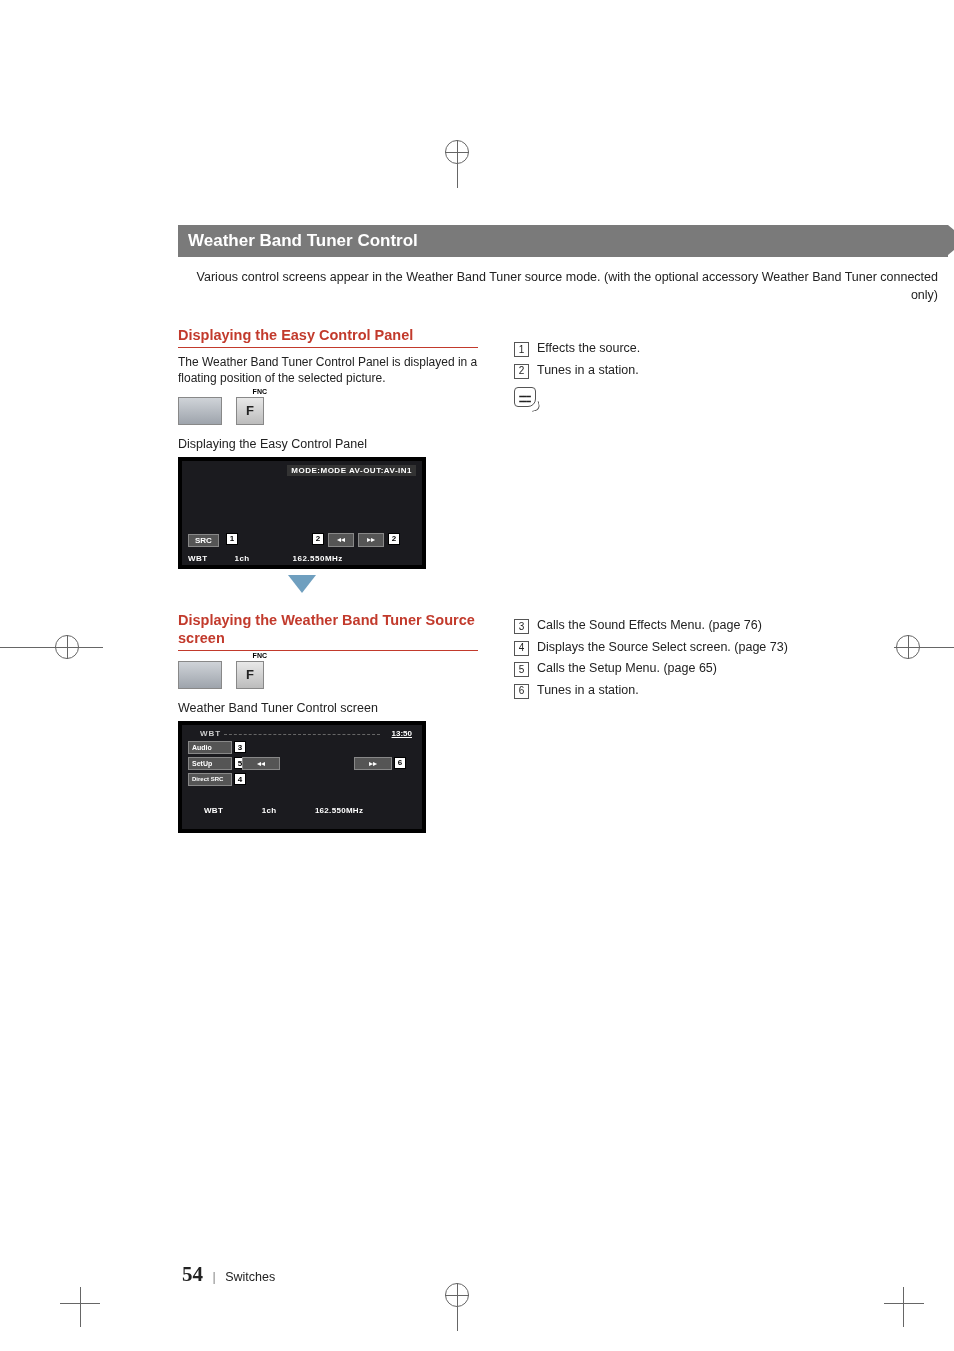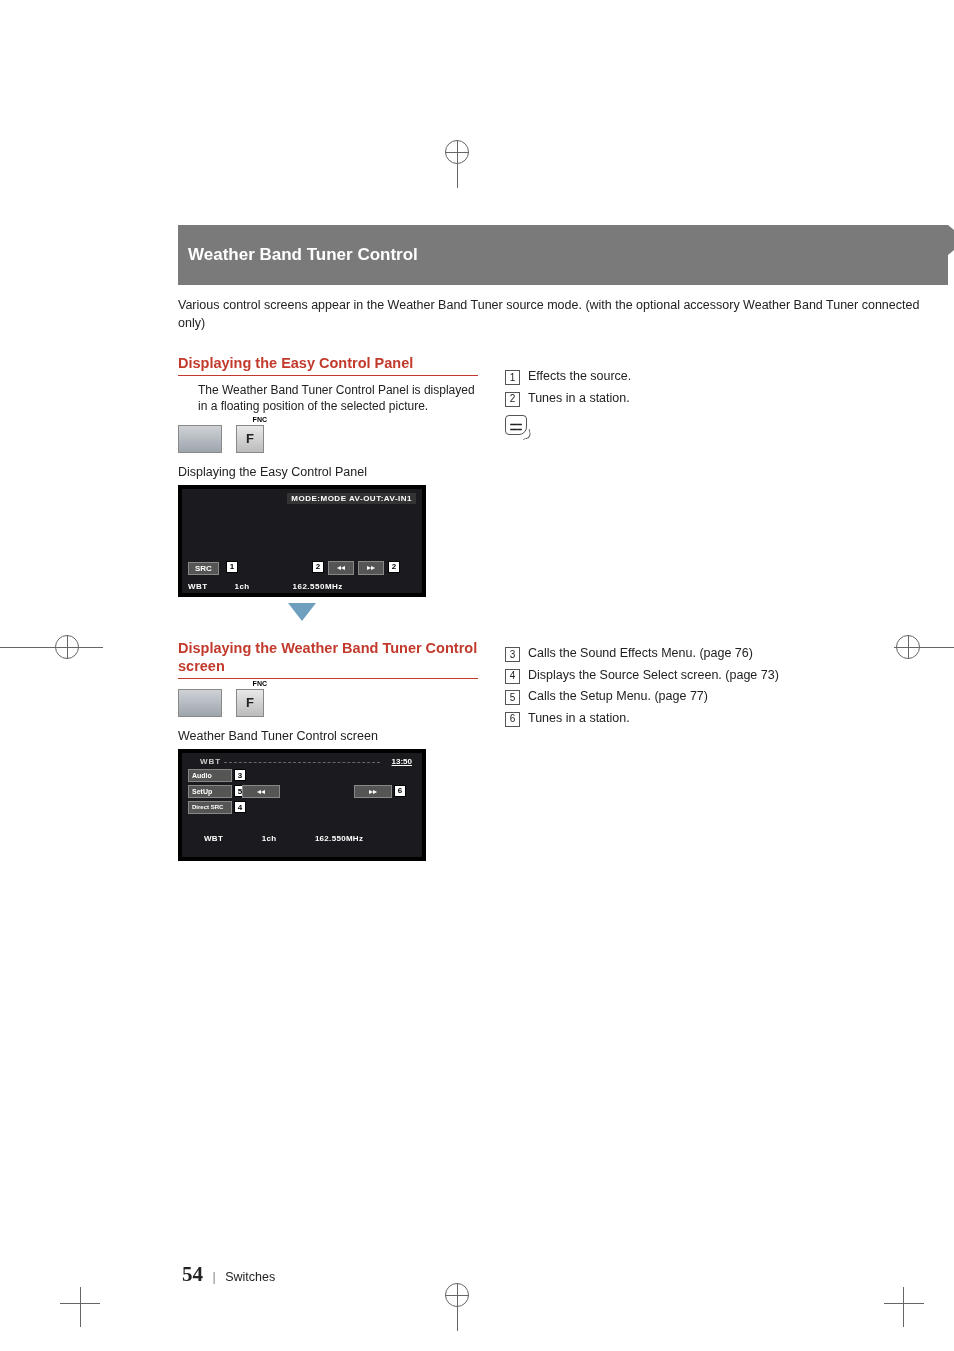--- a/index.html
+++ b/index.html
@@ -15,59 +15,59 @@
     position: absolute;
     left: 178px;
     top: 225px;
     width: 776px;
   }
   .title-bar {
     background: #7a7a7a;
     color: #fff;
     font-weight: bold;
     font-size: 17px;
-    padding: 20px 10px;
+    padding: 6px 10px;
     position: relative;
     width: 770px;
   }
   .title-bar::after{
     content:"";
     position:absolute;
     right:-18px; top:0;
     border-top:15px solid transparent;
     border-bottom:15px solid transparent;
     border-left:18px solid #7a7a7a;
   }
   .intro {
     font-size: 12.5px;
     margin: 12px 0 22px 0;
     width: 760px;
     line-height: 1.4;
+    text-align: right;
   }
   .columns {
     display: flex;
-    gap: 27px;
+    gap: 36px;
     width: 770px;
   }
   .col-left { width: 300px; }
   .col-right { width: 360px; padding-top: 14px; }
   .section-h {
     color: #c23a2c;
     font-weight: bold;
     font-size: 14.5px;
     border-bottom: 1px solid #c23a2c;
     padding-bottom: 3px;
     margin-bottom: 6px;
     line-height: 1.25;
   }
   .section-desc {
     font-size: 12px;
     line-height: 1.35;
     margin-bottom: 10px;
-    margin-left: 20px;
   }
   .thumbs { display:flex; gap:14px; align-items:center; margin-bottom:12px;}
   .thumb {
     width: 44px; height: 28px;
     background: linear-gradient(#cfd3d8,#9ea4ac);
     border:1px solid #888;
     position:relative;
   }
   .thumb.f {
     width:28px; height:28px;
@@ -261,21 +261,21 @@
         </div>
         <div class="status-line">
           <span>WBT</span>
           <span class="ch">1ch</span>
           <span class="freq">162.550MHz</span>
         </div>
       </div>
 
       <div class="down-arrow"></div>
 
-      <div class="section-h">Displaying the Weather Band Tuner Control screen</div>
+      <div class="section-h">Displaying the Weather Band Tuner Source screen</div>
 
       <div class="thumbs" style="margin-top:10px;">
         <div class="thumb"></div>
         <div class="thumb f">
           <span class="fnc">FNC</span>
           <span>F</span>
         </div>
       </div>
 
       <div class="sub-caption">Weather Band Tuner Control screen</div>
@@ -336,21 +336,21 @@
         <div class="item">
           <div class="numbox">3</div>
           <div>Calls the Sound Effects Menu. (page 76)</div>
         </div>
         <div class="item">
           <div class="numbox">4</div>
           <div>Displays the Source Select screen. (page 73)</div>
         </div>
         <div class="item">
           <div class="numbox">5</div>
-          <div>Calls the Setup Menu. (page 77)</div>
+          <div>Calls the Setup Menu. (page 65)</div>
         </div>
         <div class="item">
           <div class="numbox">6</div>
           <div>Tunes in a station.</div>
         </div>
       </div>
     </div>
   </div>
 </div>
 

